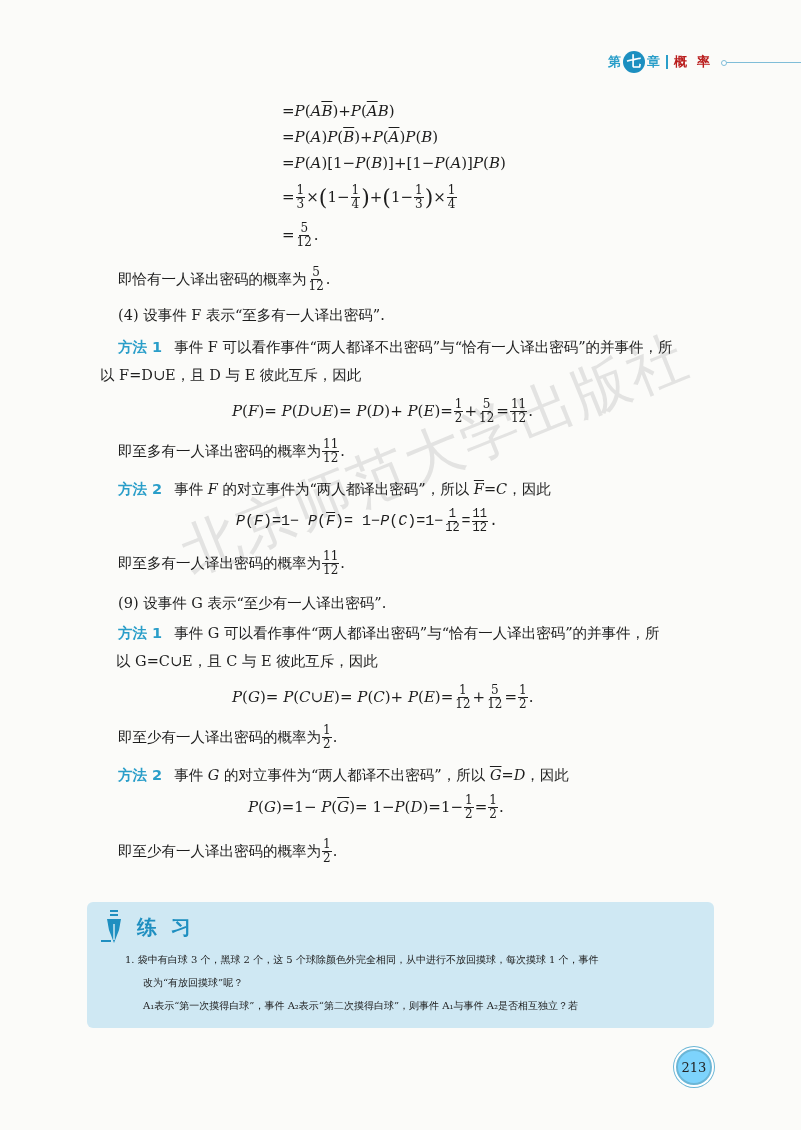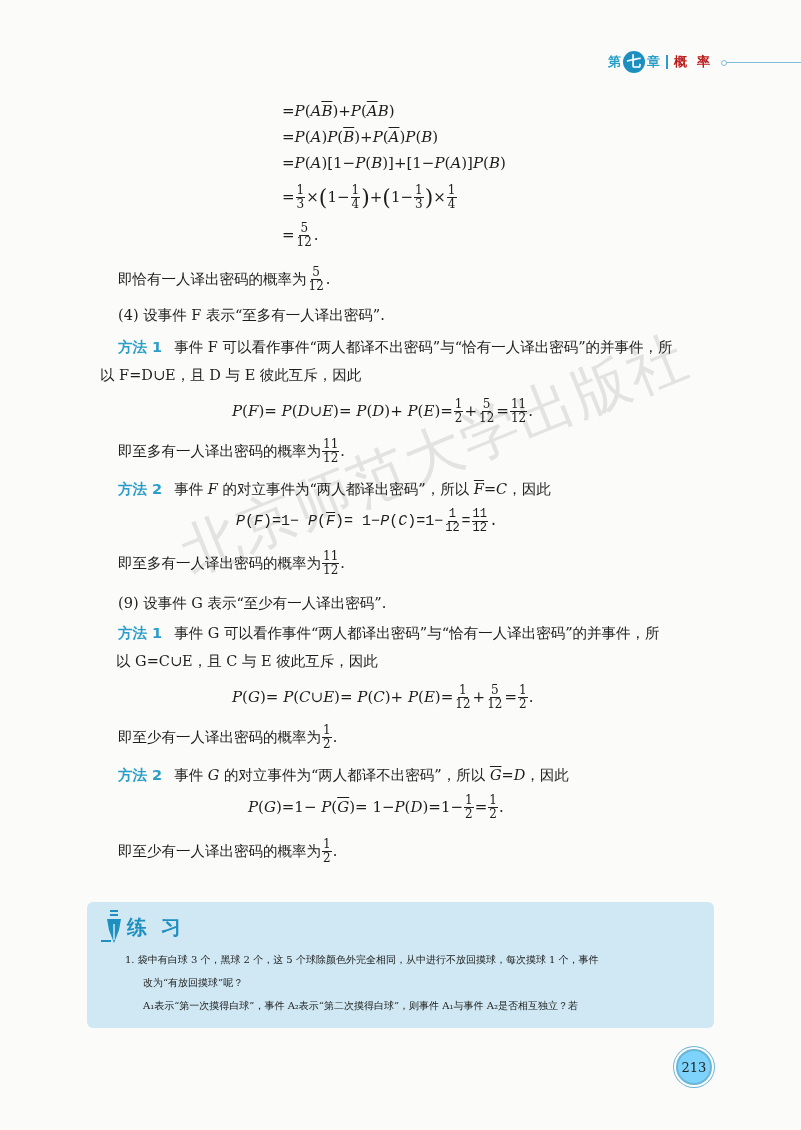--- a/index.html
+++ b/index.html
@@ -53,21 +53,21 @@
   .exercise {
     position: absolute; left: 87px; top: 902px; width: 627px; height: 126px;
     background: #cfe8f3; border-radius: 6px;
   }
   .ex-head {
     position: absolute; left: 14px; top: 8px; display: flex; align-items: center;
   }
   .pen-icon { width: 26px; height: 34px; }
   .ex-title {
     color: #1f8fc0; font-family: "DejaVu Sans", sans-serif; font-weight: bold;
-    font-size: 20px; letter-spacing: 14px; 
+    font-size: 20px; letter-spacing: 14px; margin-left: 10px;
   }
   .ex-body {
     position: absolute; left: 22px; top: 46px; width: 600px;
     font-size: 10px; line-height: 23px; margin-left: 16px;
   }
   .ex-body .indent { padding-left: 18px; }
 
   .page-num {
     position: absolute; left: 676px; top: 1049px; width: 32px; height: 32px;
     border-radius: 50%; border: 2px solid #6bb6d6; box-shadow: 0 0 0 2px #fff, 0 0 0 3px #6bb6d6;

